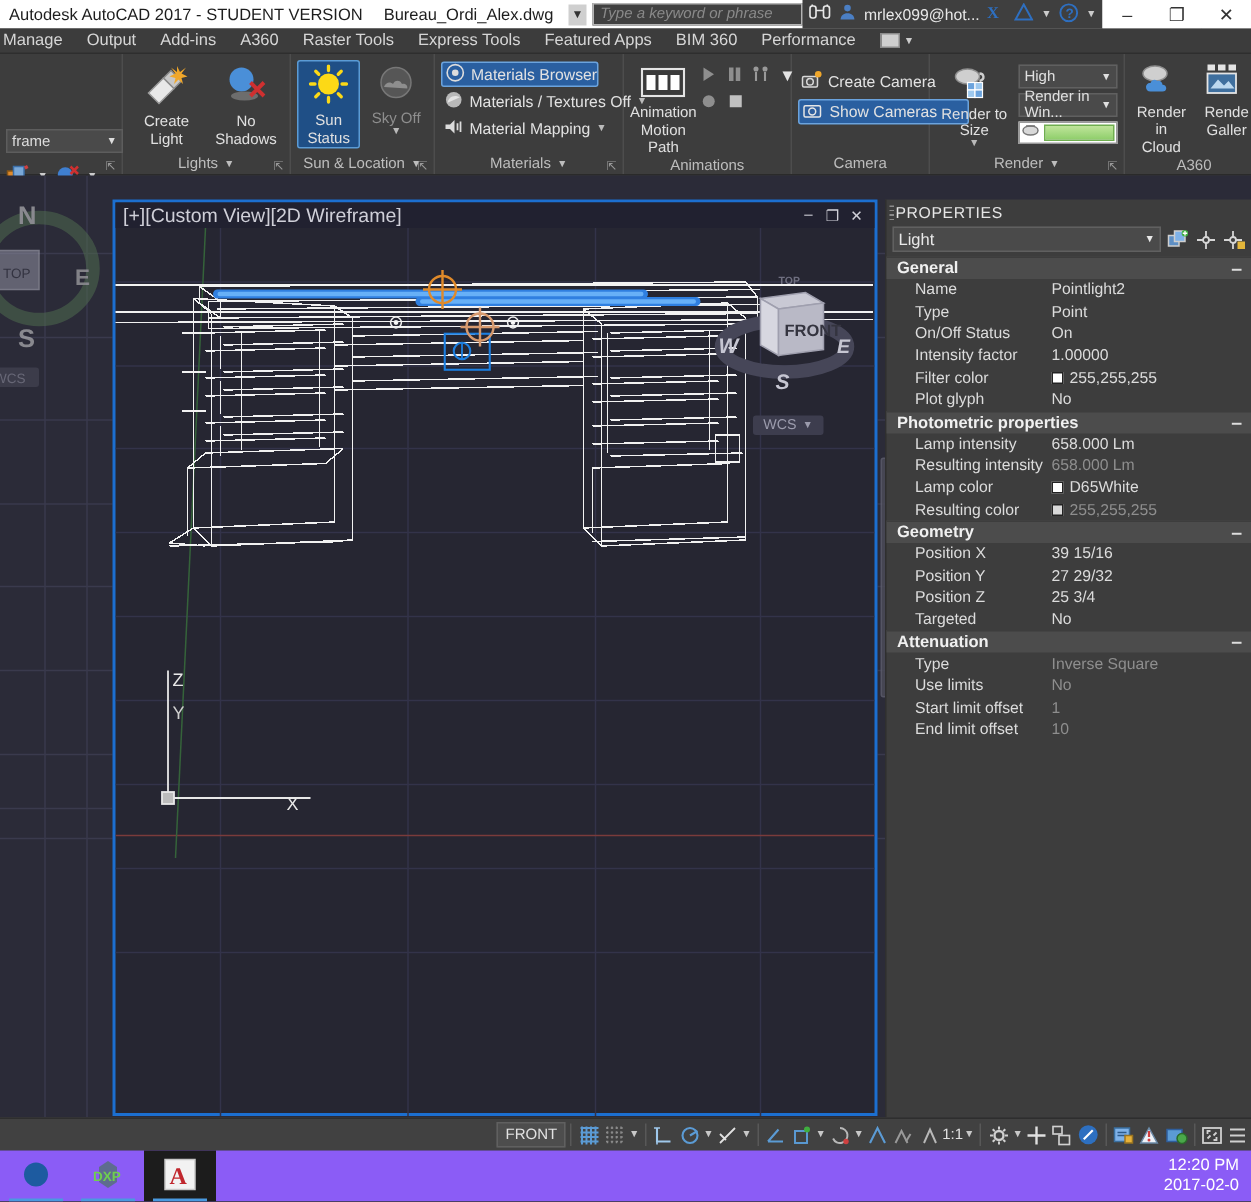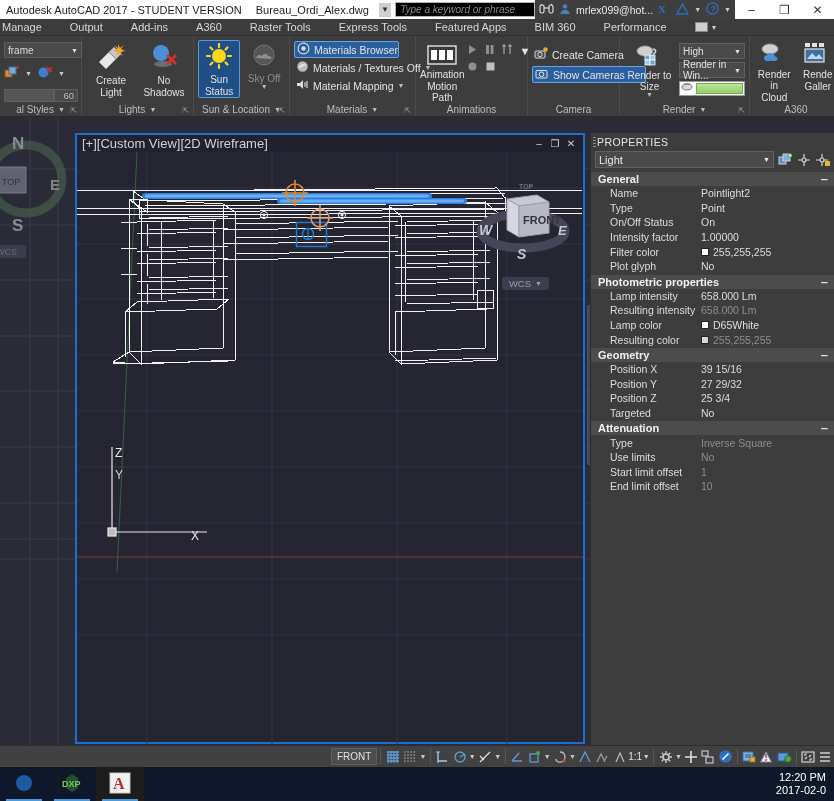--- a/index.html
+++ b/index.html
@@ -19,35 +19,35 @@
     display:flex; align-items:center;
   }
   .tb-title{ font-size:11px; color:#1d1d1d; padding-left:6px; white-space:nowrap; }
   .tb-file{ padding-left:14px; }
   .tb-qa-chev{
     width:14px; height:14px; margin-left:10px; background:#cfcfcf;
     display:flex; align-items:center; justify-content:center;
     font-size:8px; color:#333;
   }
   .tb-search{
-    margin-left:4px; width:158px; height:15px; background:#000000;
+    margin-left:4px; width:158px; height:15px; background:#404040;
     border:1px solid #b4b4b4; font-size:10px; font-style:italic;
     color:#8a8a8a; padding:0 4px; line-height:13px; white-space:nowrap; overflow:hidden;
   }
   .tb-seg{ background:#3f3f3f; height:19px; display:flex; align-items:center; padding:0 4px; gap:5px;}
   .tb-acct{ font-size:10.5px; color:#e8e8e8; white-space:nowrap;}
   .icn{ display:inline-block; }
   .tb-wbtns{ margin-left:auto; display:flex; height:19px; }
   .tb-wbtn{ width:33px; height:19px; display:flex; align-items:center; justify-content:center;
             color:#333; font-size:12px; background:#fff; }
 
   
   .menubar{
     position:absolute; left:0; top:19px; width:834px; height:17px;
-    background:#3c3c3c; display:flex; align-items:center; gap:12px;
+    background:#3c3c3c; display:flex; align-items:center; gap:0;
     border-bottom:1px solid #2e2e2e;
   }
   .menubar .mi{ padding:0 8px; font-size:11px; color:#d6d6d6; line-height:17px; white-space:nowrap;}
   .menubar .mi.clip{ padding-left:2px; }
   .mb-ext{ margin-left:8px; display:flex; align-items:center; gap:3px;}
   .mb-box{ width:13px;height:10px;background:#cfcfcf;border:1px solid #8b8b8b;}
   .mb-car{ font-size:7px;color:#ccc;}
 
   
   .ribbon{
@@ -60,21 +60,21 @@
   .panel-body{ flex:1; display:flex; align-items:flex-start; padding:2px 4px 0 4px; gap:3px;}
   .panel-title{ height:14px; font-size:10px; color:#bdbdbd; text-align:center;
                 display:flex; align-items:center; justify-content:center; gap:4px;}
   .panel-title .dn{ font-size:7px; }
   .panel-title .dialog{ position:absolute; right:4px; bottom:1px; font-size:8px; color:#9a9a9a;}
 
   
   .p-vs{ width:82px; }
   .vs-combo{ width:78px;height:16px;background:#4a4a4a;border:1px solid #5d5d5d;
              display:flex;align-items:center;justify-content:space-between;padding:0 3px;
-             font-size:10px;color:#ddd; margin-bottom:4px;}
+             font-size:10px;color:#ddd; margin-bottom:4px;margin-top:44px;}
   .vs-row{ display:flex;align-items:center;gap:5px;margin-bottom:5px; }
   .vs-slider{ display:flex;align-items:center;gap:0;}
   .vs-track{width:50px;height:13px;background:#555;border:1px solid #5f5f5f;}
   .vs-val{width:24px;height:13px;background:#4a4a4a;border:1px solid #5f5f5f;
           font-size:9.5px;color:#bdbdbd;text-align:right;padding-right:3px;line-height:12px;}
 
   
   .bigbtn{ width:54px; display:flex; flex-direction:column; align-items:center;
            padding-top:2px; cursor:default;}
   .bigbtn .lbl{ font-size:10px; line-height:11px; text-align:center; color:#e0e0e0; margin-top:1px;}
@@ -143,21 +143,21 @@
              font-size:10px;color:#e2e2e2;padding:2px 5px; }
   .sb-i{ width:19px;height:20px;display:flex;align-items:center;justify-content:center;color:#7fb2e8;}
   .sb-i.off{ color:#8a8a8a; }
   .sb-car{ font-size:7px;color:#c8c8c8; width:9px; text-align:center;}
   .sb-sep{ width:1px;height:15px;background:#585858;margin:0 3px;}
   .sb-txt{font-size:10px;color:#e0e0e0;}
 
   
   .taskbar{
     position:absolute; left:0; top:767px; width:834px; height:34px;
-    background:#0f172a; display:flex; align-items:center;
+    background:#8b5cf6; display:flex; align-items:center;
   }
   .tk-item{ width:48px;height:34px;display:flex;align-items:center;justify-content:center;
             position:relative;}
   .tk-item.active{ background:#1c1c1c; }
   .tk-item .ul{position:absolute;bottom:0;left:6px;right:6px;height:2px;background:#4a9ae0;}
   .tk-clock{ margin-left:auto; text-align:right; padding-right:8px; color:#fff;
              font-size:11px; line-height:13px;}
 
   
   .props{

